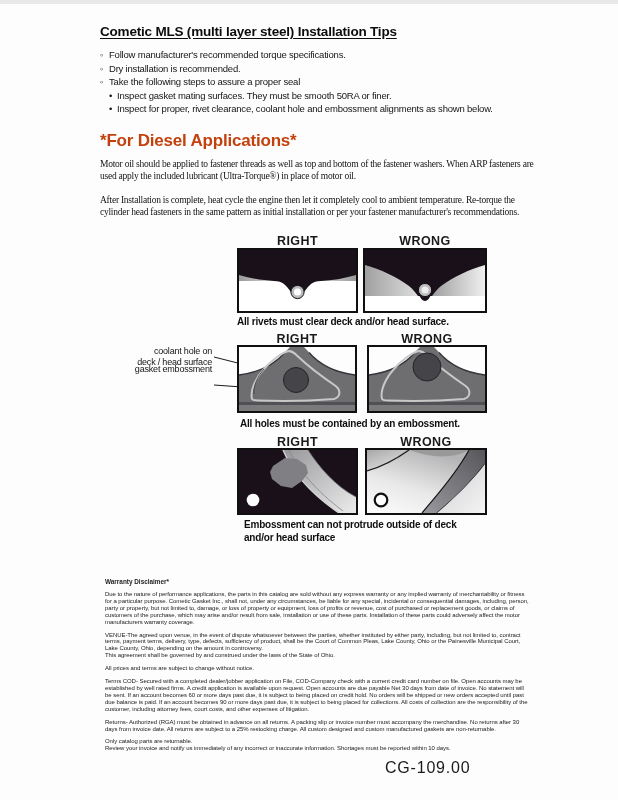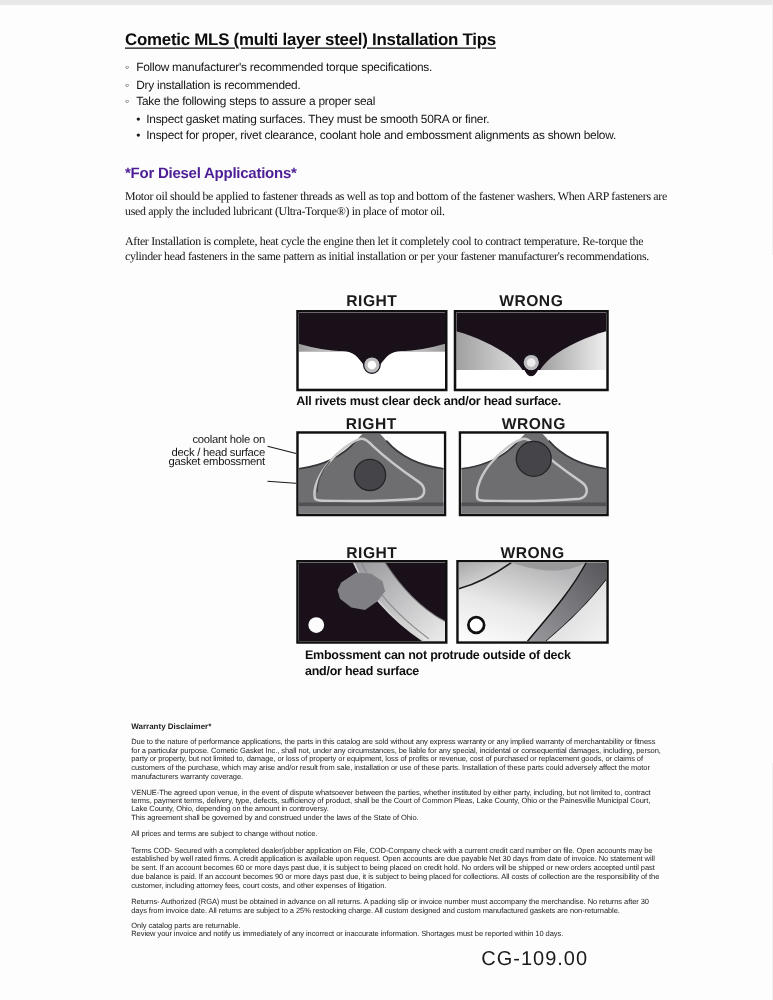--- a/index.html
+++ b/index.html
@@ -10,21 +10,21 @@
   
   .content{position:absolute;left:100px;top:20px;width:442px;}
   .doc-title{
     font-size:13.5px;font-weight:bold;letter-spacing:-0.2px;margin:0 0 9px 0;
     text-decoration:underline;text-underline-offset:2px;color:#0d0d0d;
   }
   .bullet-row{position:relative;padding-left:9px;font-size:9.5px;letter-spacing:-0.2px;line-height:13.5px;color:#141414;}
   .bullet-row .marker{position:absolute;left:0;top:0;font-size:9.5px;}
   .sub-bullet-row{position:relative;padding-left:17px;font-size:9.5px;letter-spacing:-0.2px;line-height:13.5px;color:#141414;}
   .sub-bullet-row .marker{position:absolute;left:9px;top:0;}
-  .diesel-heading{font-size:12px;font-weight:bold;letter-spacing:-0.2px;margin:15px 0 7px 0;color:#4c1d95;}
+  .diesel-heading{font-size:17px;font-weight:bold;letter-spacing:-0.2px;margin:15px 0 7px 0;color:#c2410c;}
   .body-par{font-size:9.5px;letter-spacing:-0.25px;line-height:12.5px;margin:0 0 11px 0;color:#141414;font-family:Liberation Serif, serif;}
   .body-par.last{margin-bottom:0;}
   
   .figure{position:absolute;left:0;width:546px;}
   .fig-label{
     position:absolute;top:0;text-align:center;font-size:12.5px;font-weight:600;
     letter-spacing:0.4px;color:#1a1a1a;
   }
   .dbox{position:absolute;border:2px solid #101010;background:#fdfdfd;display:block;}
   .fig-caption{
@@ -67,21 +67,21 @@
       <span class="marker">•</span>
       <span>Inspect gasket mating surfaces.  They must be smooth 50RA or finer.</span>
     </div>
     <div class="sub-bullet-row">
       <span class="marker">•</span>
       <span>Inspect for proper, rivet clearance, coolant hole and embossment alignments as shown below.</span>
     </div>
 
     <h2 class="diesel-heading">*For Diesel Applications*</h2>
     <p class="body-par">Motor oil should be applied to fastener threads as well as top and bottom of the fastener washers. When ARP fasteners are used apply the included lubricant (Ultra-Torque®) in place of motor oil.</p>
-    <p class="body-par">After Installation is complete, heat cycle the engine then let it completely cool to contract temperature. Re-torque the cylinder head fasteners in the same pattern as initial installation or per your fastener manufacturer's recommendations.</p>
+    <p class="body-par">After Installation is complete, heat cycle the engine then let it completely cool to ambient temperature. Re-torque the cylinder head fasteners in the same pattern as initial installation or per your fastener manufacturer's recommendations.</p>
   </div>
 
   <div class="figure" style="top:230px;height:98px;">
     <div class="fig-label" style="left:237px;width:121px;">RIGHT</div>
     <div class="fig-label" style="left:363px;width:124px;">WRONG</div>
 
     <svg class="dbox" style="left:237px;top:14px;" width="117" height="61" viewBox="0 0 117 61">
       <defs>
         <linearGradient id="f1l" x1="0" y1="0" x2="1" y2="0">
           <stop offset="0" stop-color="#9a9a9a"></stop>
@@ -152,20 +152,21 @@
       <rect x="0" y="0" width="116" height="64" fill="#fdfdfd"></rect>
       <path d="M0,28 C20,25.5 36,17 46,5.5 C48,3 50,1 51,0 L65,0 C66,1 68,3 70,5.5 C80,17 96,25.5 116,28 L116,64 L0,64 Z" fill="#6e6e71"></path>
       <rect x="0" y="55" width="116" height="3" fill="#515155"></rect>
       <rect x="0" y="58" width="116" height="6" fill="#7a7a7d"></rect>
       <path d="M0,28 C20,25.5 36,17 46,5.5" fill="none" stroke="#35353a" stroke-width="1.3"></path>
       <path d="M116,28 C96,25.5 80,17 70,5.5" fill="none" stroke="#35353a" stroke-width="1.3"></path>
       <path d="M13,52 C11,44 16,32 25,22 C31,15 41,7 48,4.5 C52,3 55,5.5 59,9.5 C70,20 85,31 96,38.5 C102,42.5 102,50 95,52 C70,54 36,54 19,53.5 C15.5,53.5 13.8,53 13,52 Z" fill="none" stroke="#c8c8c8" stroke-width="2"></path>
       <circle cx="58" cy="20" r="14" fill="#454549" stroke="#232327" stroke-width="1"></circle>
     </svg>
 
+    <div class="fig-caption" style="left:240px;top:86px;">All holes must be contained by an embossment.</div>
   </div>
 
   <div class="figure" style="top:431px;height:112px;">
     <div class="fig-label" style="left:237px;width:121px;">RIGHT</div>
     <div class="fig-label" style="left:365px;width:122px;">WRONG</div>
 
     <svg class="dbox" style="left:237px;top:13px;" width="117" height="63" viewBox="0 0 117 63">
       <defs>
         <linearGradient id="f3band" x1="0" y1="0" x2="1" y2="1">
           <stop offset="0" stop-color="#97979b"></stop>

